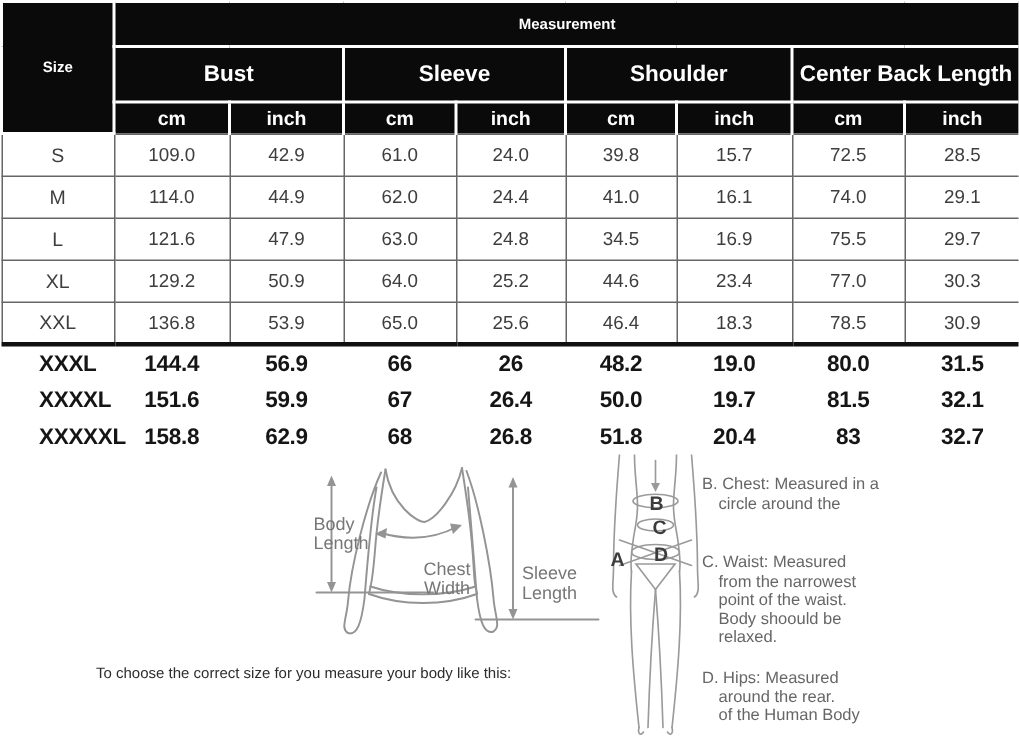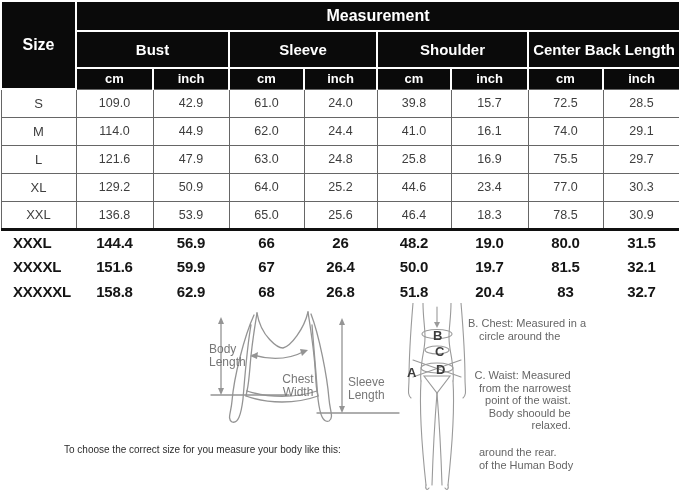--- a/index.html
+++ b/index.html
@@ -2,32 +2,32 @@
 <html><head>
 <meta charset="utf-8">
 <style>
   html,body{margin:0;padding:0;}
   #screen{position:relative;width:679px;height:493px;background:#ffffff;overflow:hidden;
           font-family:"Liberation Sans",sans-serif;}
   
   table.sizechart{border-collapse:collapse;table-layout:fixed;width:679px;}
   table.sizechart th{background:#0a0a0a;color:#ffffff;font-weight:bold;border:2px solid #ffffff;
                      text-align:center;padding:0;}
-  tr.r-meas{height:30px;}  tr.r-meas th{font-size:16px;}
+  tr.r-meas{height:30px;}  tr.r-meas th{font-size:10px;}
   tr.r-group{height:37px;} tr.r-group th{font-size:15px;}
   tr.r-unit{height:21px;}  tr.r-unit th{font-size:13px;border-bottom:1px solid #666;text-align:center;}
   th.size-head{font-size:14px;border-bottom:1px solid #666;}
   tr.drow{height:28px;}
   tr.drow td{border:1px solid #666;color:#3e3e3e;font-size:12.5px;text-align:center;padding:0;}
   tr.drow td.size-col{font-size:13px;}
   tr.thick-bottom td{border-bottom:3px solid #101010;}
   tr.brow{height:25px;}
   tr.brow td{border:none;font-weight:bold;font-size:15px;color:#151515;text-align:center;
              padding:0;letter-spacing:-0.2px;}
-  tr.brow td.size-col{text-align:left;padding-left:12px;margin-top:40px;}
+  tr.brow td.size-col{text-align:left;padding-left:25px;margin-top:40px;}
   
   .bottom{position:absolute;left:0;top:303px;width:679px;height:190px;}
   .bottom svg{position:absolute;}
   .dlabel{position:absolute;font-size:12px;line-height:13px;color:#777;white-space:pre-line;margin-top:24px;}
   .flabel{position:absolute;font-size:13px;font-weight:bold;color:#3c3c3c;}
   .note{position:absolute;font-size:11px;line-height:12.5px;color:#666;}
   .note .cont{padding-left:11px;}
   .note .light{color:#a9a9a9;padding-left:11px;}
   .note .dark{padding-left:11px;}
   .caption{position:absolute;left:64px;top:141px;font-size:10px;color:#2d2d2d;}
@@ -93,21 +93,21 @@
         <td>16.1</td>
         <td>74.0</td>
         <td>29.1</td>
       </tr>
       <tr class="drow">
         <td class="size-col">L</td>
         <td>121.6</td>
         <td>47.9</td>
         <td>63.0</td>
         <td>24.8</td>
-        <td>25.8</td>
+        <td>34.5</td>
         <td>16.9</td>
         <td>75.5</td>
         <td>29.7</td>
       </tr>
       <tr class="drow">
         <td class="size-col">XL</td>
         <td>129.2</td>
         <td>50.9</td>
         <td>64.0</td>
         <td>25.2</td>
@@ -231,28 +231,29 @@
 
     <div class="flabel" style="left:407px;top:62px;">A</div>
     <div class="flabel" style="left:433px;top:25px;">B</div>
     <div class="flabel" style="left:435px;top:41px;">C</div>
     <div class="flabel" style="left:436px;top:59px;">D</div>
 
     <div class="note" style="left:468px;top:14px;">
       <div>B. Chest: Measured in a</div>
       <div class="cont">circle around the</div>
     </div>
-    <div class="note" style="left:468px;top:66px;text-align:right;">
+    <div class="note" style="left:468px;top:66px;">
       <div>C. Waist: Measured</div>
       <div class="cont">from the narrowest</div>
       <div class="cont">point of the waist.</div>
       <div class="cont">Body shoould be</div>
       <div class="cont">relaxed.</div>
     </div>
     <div class="note" style="left:468px;top:143px;">
+      <div>D. Hips: Measured</div>
       <div class="cont">around the rear.</div>
       <div class="dark">of the Human Body</div>
     </div>
 
     <div class="caption">To choose the correct size for you measure your body like this:</div>
 
   </div>
 </div>
 
 </body></html>

